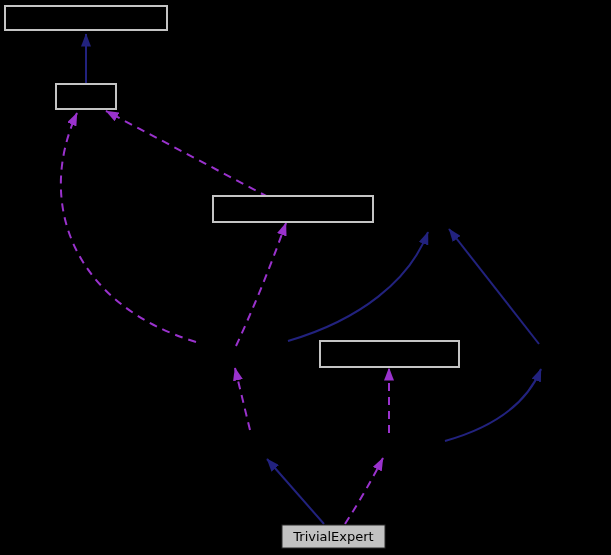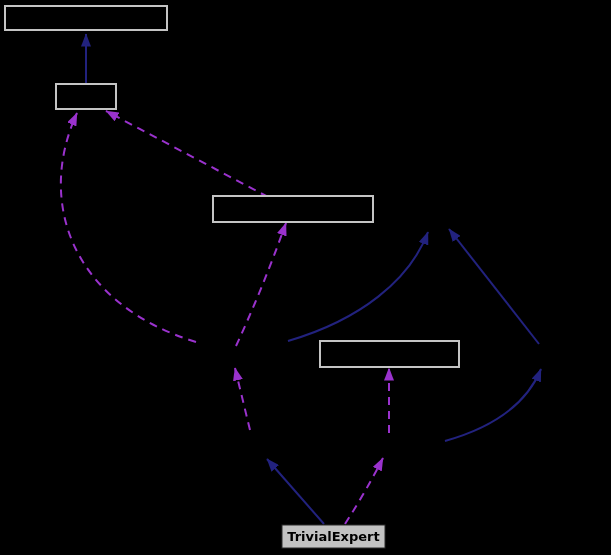--- a/index.html
+++ b/index.html
@@ -6,21 +6,20 @@
     margin: 0;
     padding: 0;
     background: #000000;
   }
   .stage {
     position: relative;
     width: 611px;
     height: 555px;
     background: #fef9c3;
     overflow: hidden;
-    font-weight: bold;
   }
   svg { display: block; }
   .node-label {
     font-family: "DejaVu Sans", "Liberation Sans", sans-serif;
     font-size: 13px;
   }
 </style>
 </head>
 <body>
 

